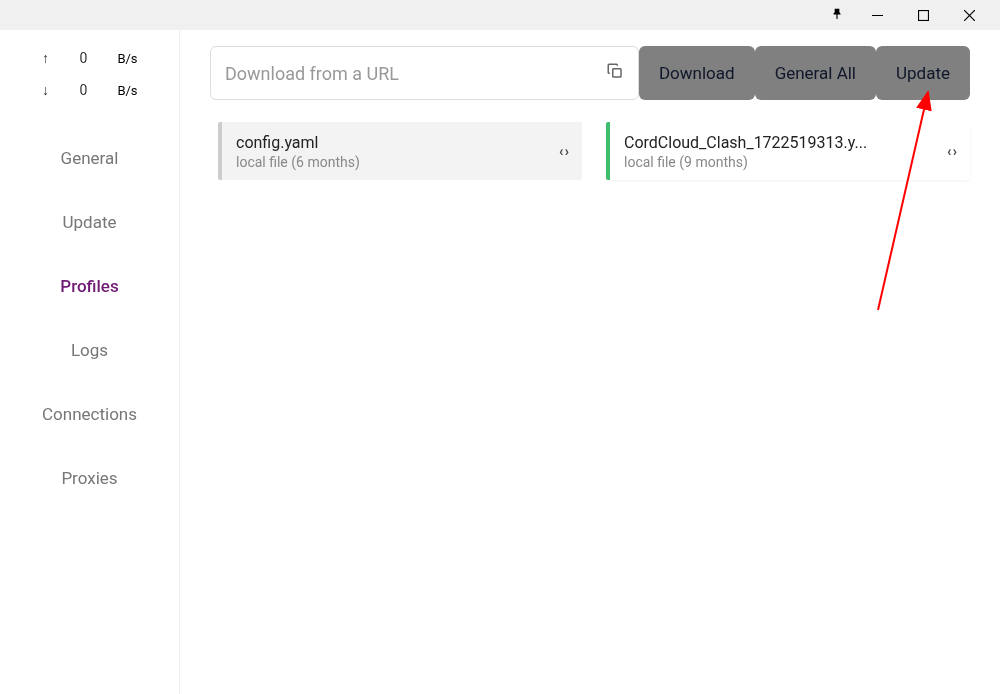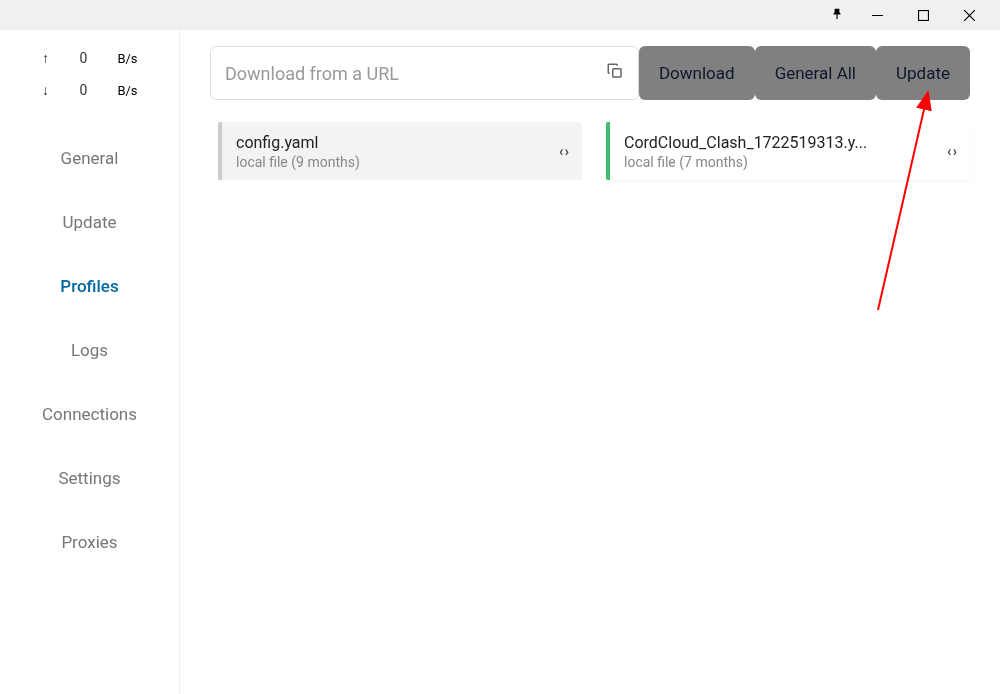--- a/index.html
+++ b/index.html
@@ -78,21 +78,21 @@
     }
     .nav-item {
       padding: 22px 16px;
       text-align: center;
       font-size: 17px;
       color: #777;
       cursor: pointer;
       border-radius: 0 10px 10px 0;
     }
     .nav-item.active {
-      color: #0369a1;
+      color: #701a75;
       font-weight: 500;
       background: #ffffff;
     }
     .main-content {
       flex: 1;
       padding: 16px 30px;
       background: #ffffff;
     }
     .toolbar {
       display: flex;
@@ -228,21 +228,20 @@
         <span class="traffic-value">0</span>
         <span class="traffic-unit">B/s</span>
       </div>
     </div>
     <div class="nav-items">
       <div class="nav-item">General</div>
       <div class="nav-item">Update</div>
       <div class="nav-item active">Profiles</div>
       <div class="nav-item">Logs</div>
       <div class="nav-item">Connections</div>
-      <div class="nav-item">Settings</div>
       <div class="nav-item">Proxies</div>
     </div>
   </div>
 
   <div class="main-content">
     <div class="toolbar">
       <div class="url-input-wrapper">
         <input type="text" class="url-input" placeholder="Download from a URL" style="">
         <span class="copy-icon">
           <svg width="18" height="18" viewBox="0 0 24 24" fill="none" stroke="#666" stroke-width="2">
@@ -253,29 +252,29 @@
       </div>
       <button class="action-btn">Download</button>
       <button class="action-btn">General All</button>
       <button class="action-btn">Update</button>
     </div>
 
     <div class="profile-cards">
       <div class="profile-card">
         <div class="profile-info">
           <div class="profile-name">config.yaml</div>
-          <div class="profile-meta">local file (9 months)</div>
+          <div class="profile-meta">local file (6 months)</div>
         </div>
         <span class="profile-code-icon">‹ ›</span>
       </div>
 
       <div class="profile-card selected">
         <div class="profile-info">
           <div class="profile-name">CordCloud_Clash_1722519313.y...</div>
-          <div class="profile-meta">local file (7 months)</div>
+          <div class="profile-meta">local file (9 months)</div>
         </div>
         <span class="profile-code-icon">‹ ›</span>
       </div>
     </div>
   </div>
 </div>
 
 <svg class="annotation-arrow" width="1000" height="694">
   <defs>
     <marker id="arrowhead" markerWidth="10" markerHeight="8" refX="9" refY="4" orient="auto">

